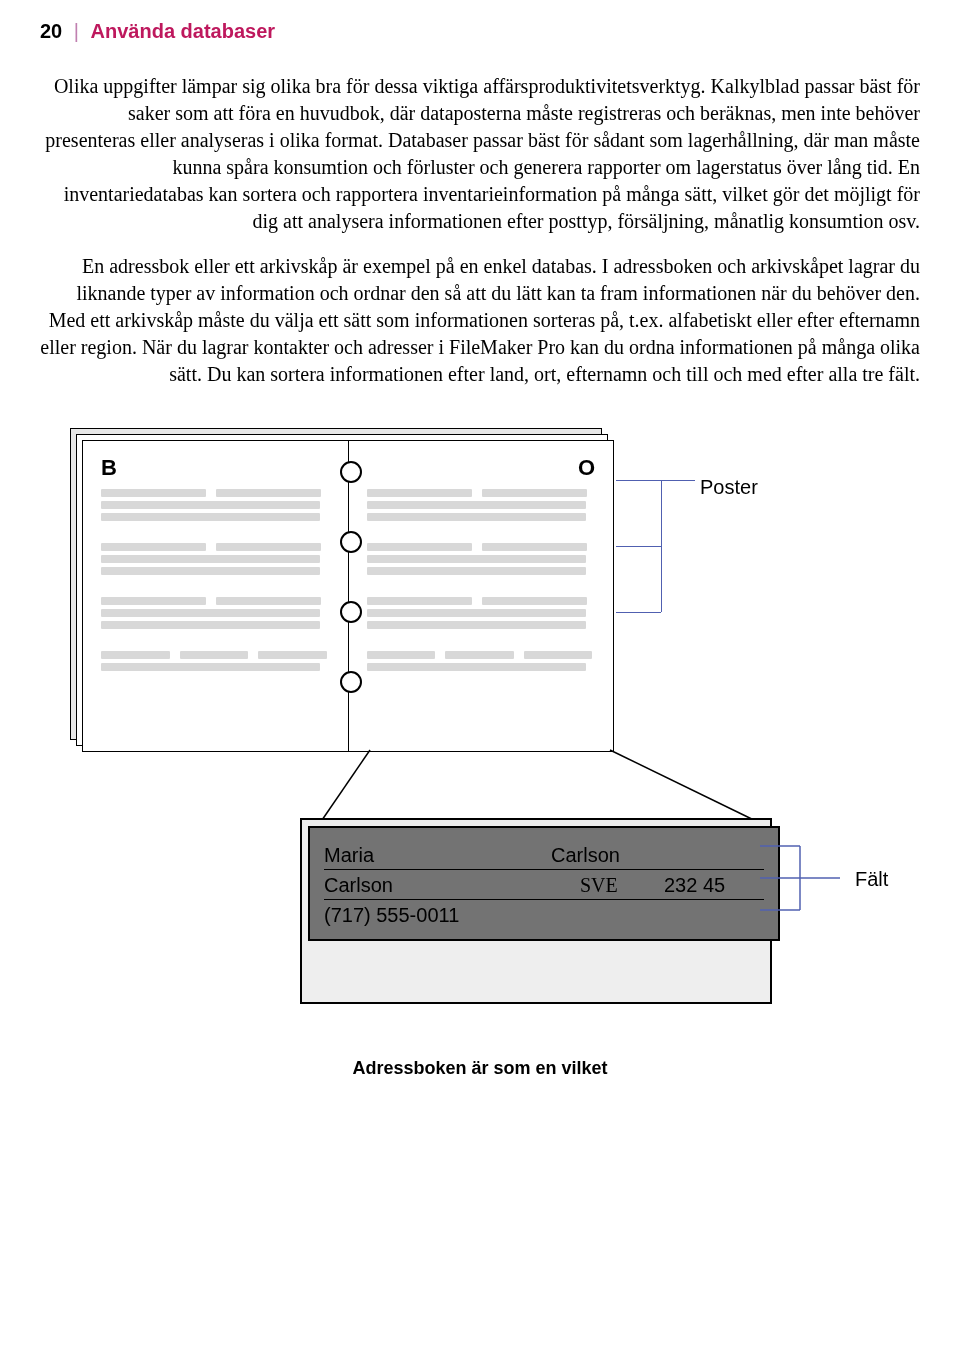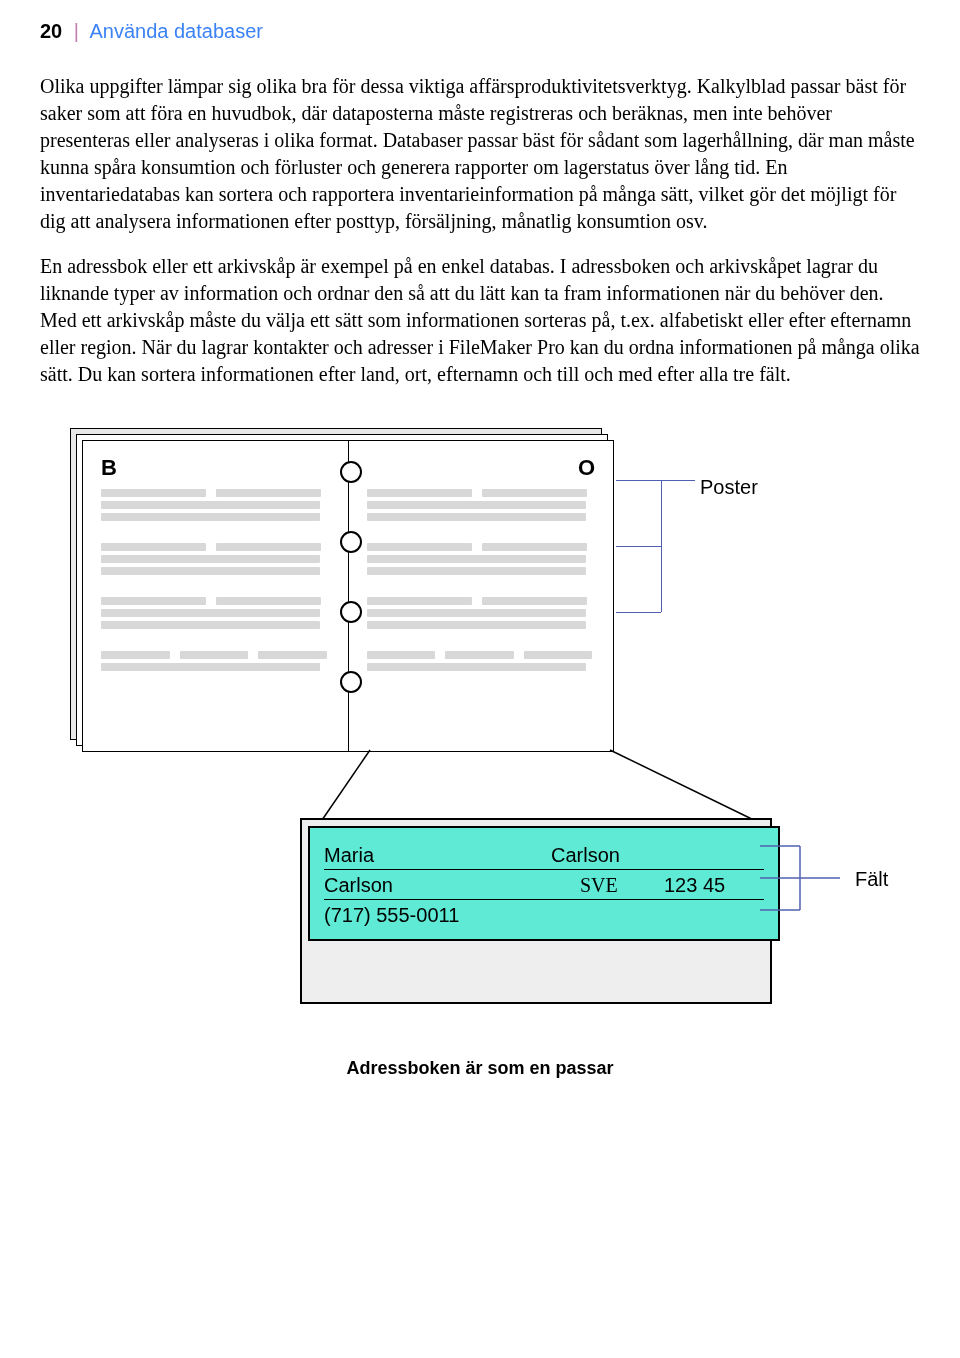--- a/index.html
+++ b/index.html
@@ -21,27 +21,27 @@
   .header .pageno {
     font-weight: bold;
     color: #000;
   }
   .header .sep {
     color: #c080b0;
     padding: 0 6px;
     font-weight: normal;
   }
   .header .title {
-    color: #3b82f6;
-    font-weight: normal;
+    color: #be185d;
+    font-weight: bold;
   }
   p {
     line-height: 1.35;
     margin: 0 0 18px 0;
-    text-align: left;
+    text-align: right;
   }
   
   .figure-wrap {
     position: relative;
     margin: 40px 0 0 30px;
     height: 360px;
   }
   .binder {
     position: absolute;
     width: 530px;
@@ -111,21 +111,21 @@
   }
   
   .detail-wrap {
     position: relative;
     margin: 30px 0 0 260px;
     height: 220px;
   }
   .detail-card {
     position: absolute;
     width: 440px;
-    background: #5eead4;
+    background: #737373;
     border: 2px solid #000;
     padding: 12px 14px 10px 14px;
   }
   .detail-card.back {
     top: 0; left: 0;
     height: 160px;
     background: #eee;
   }
   .detail-card.front {
     top: 8px; left: 8px;
@@ -303,31 +303,31 @@
   <div class="detail-wrap">
     <div class="detail-card back"></div>
     <div class="detail-card front">
       <div class="drow">
         <span class="dcell">Maria</span>
         <span class="dcell">Carlson</span>
       </div>
       <div class="drow">
         <span class="dcell">Carlson</span>
         <span class="dcell short">SVE</span>
-        <span class="dcell med">123 45</span>
+        <span class="dcell med">232 45</span>
       </div>
       <div class="drow" style="border-bottom:none">
         <span class="dcell">(717) 555-0011</span>
       </div>
     </div>
 
     <svg width="200" height="120" style="position:absolute;top:20px;left:460px">
       <line x1="0" y1="8" x2="40" y2="8" stroke="#5060b0" stroke-width="1.5"></line>
       <line x1="0" y1="40" x2="40" y2="40" stroke="#5060b0" stroke-width="1.5"></line>
       <line x1="0" y1="72" x2="40" y2="72" stroke="#5060b0" stroke-width="1.5"></line>
       <line x1="40" y1="8" x2="40" y2="72" stroke="#5060b0" stroke-width="1.5"></line>
       <line x1="40" y1="40" x2="80" y2="40" stroke="#5060b0" stroke-width="1.5"></line>
     </svg>
     <div class="falt-label" style="left:555px;top:50px">Fält</div>
   </div>
 
-  <div class="caption">Adressboken är som en passar</div>
+  <div class="caption">Adressboken är som en vilket</div>
 </div>
 
 </body></html>

